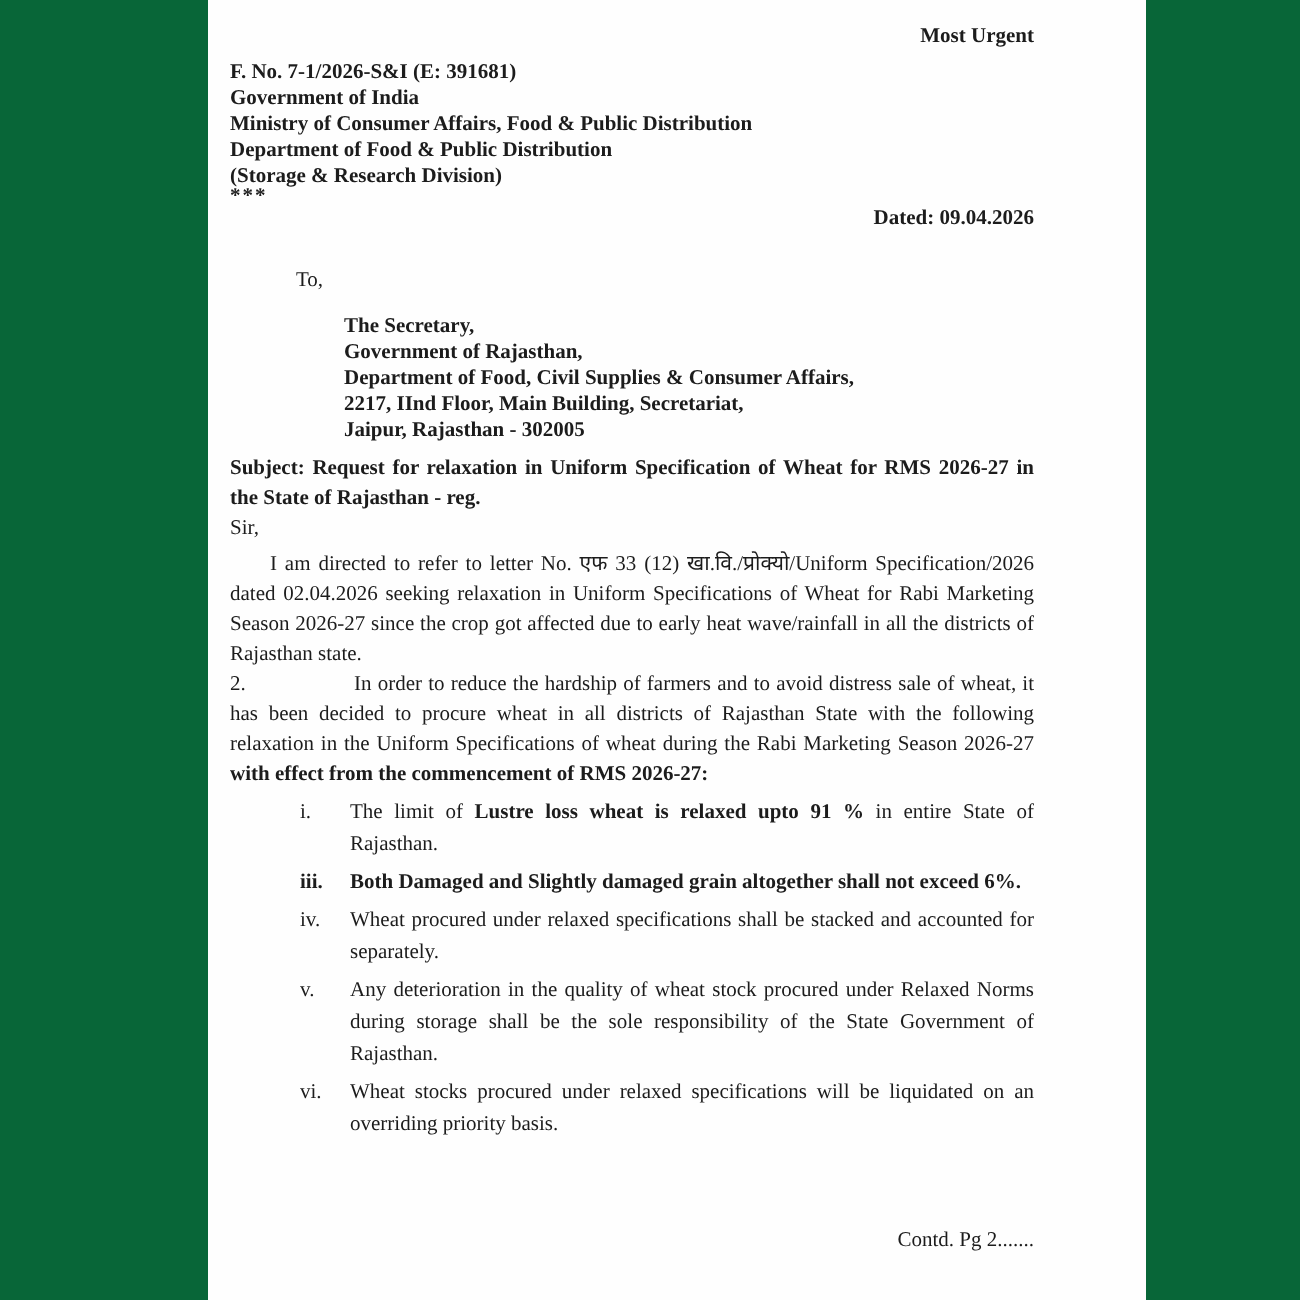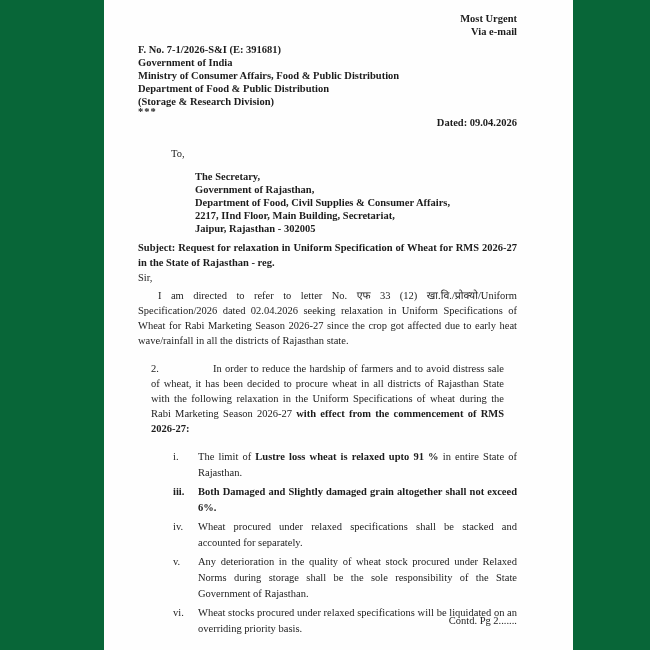--- a/index.html
+++ b/index.html
@@ -11,35 +11,35 @@
     -webkit-font-smoothing: antialiased;
   }
   .canvas { display: flex; width: 650px; height: 650px; }
   .green-bar { background: #086638; flex: 0 0 auto; }
   .green-bar.left  { width: 104px; }
   .green-bar.right { width: 77px; }
   .paper {
     flex: 1 1 auto;
     background: #fefefe;
     position: relative;
-    padding: 12px 56px 0 34px;
+    padding: 12px 56px 0 11px;
     font-size: 10.5px;
     line-height: 15px;
     box-sizing: border-box;
   }
   .head-right { text-align: right; font-weight: bold; line-height: 13px; }
   .center-head { text-align: left; font-weight: bold; line-height: 13px; margin-top: 5px; }
   .stars { line-height: 8px; letter-spacing: 1px; }
   .place-block { text-align: right; font-weight: bold; line-height: 13px; }
   .to-line { margin-top: 17px; margin-left: 33px; }
   .addr { margin-top: 9px; margin-left: 57px; line-height: 13px; font-weight: bold; }
   .subject { margin: 5px 0 0 0; font-weight: bold; text-align: justify; }
   .sir { margin-top: 0; }
   .p1 { margin: 3px 0 0 0; text-align: justify; text-indent: 20px; }
-  .p2 { margin: 13px; text-align: justify; }
+  .p2 { margin: 0; text-align: justify; }
   .pnum { display: inline-block; width: 62px; }
   .list { margin-top: 4px; }
   .item {
     position: relative;
     padding-left: 60px;
     text-align: justify;
     line-height: 16px;
     margin-bottom: 3px;
   }
   .item .marker { position: absolute; left: 35px; top: 0; }
@@ -50,21 +50,20 @@
 </head>
 <body>
 
 <div class="canvas">
   <div class="green-bar left"></div>
 
   <div class="paper">
 
     <div class="head-right">
       <div>Most Urgent</div>
-      <div>Via e-mail</div>
     </div>
 
     <div class="center-head">
       <div>F. No. 7-1/2026-S&amp;I (E: 391681)</div>
       <div>Government of India</div>
       <div>Ministry of Consumer Affairs, Food &amp; Public Distribution</div>
       <div>Department of Food &amp; Public Distribution</div>
       <div>(Storage &amp; Research Division)</div>
       <div class="stars">***</div>
     </div>

